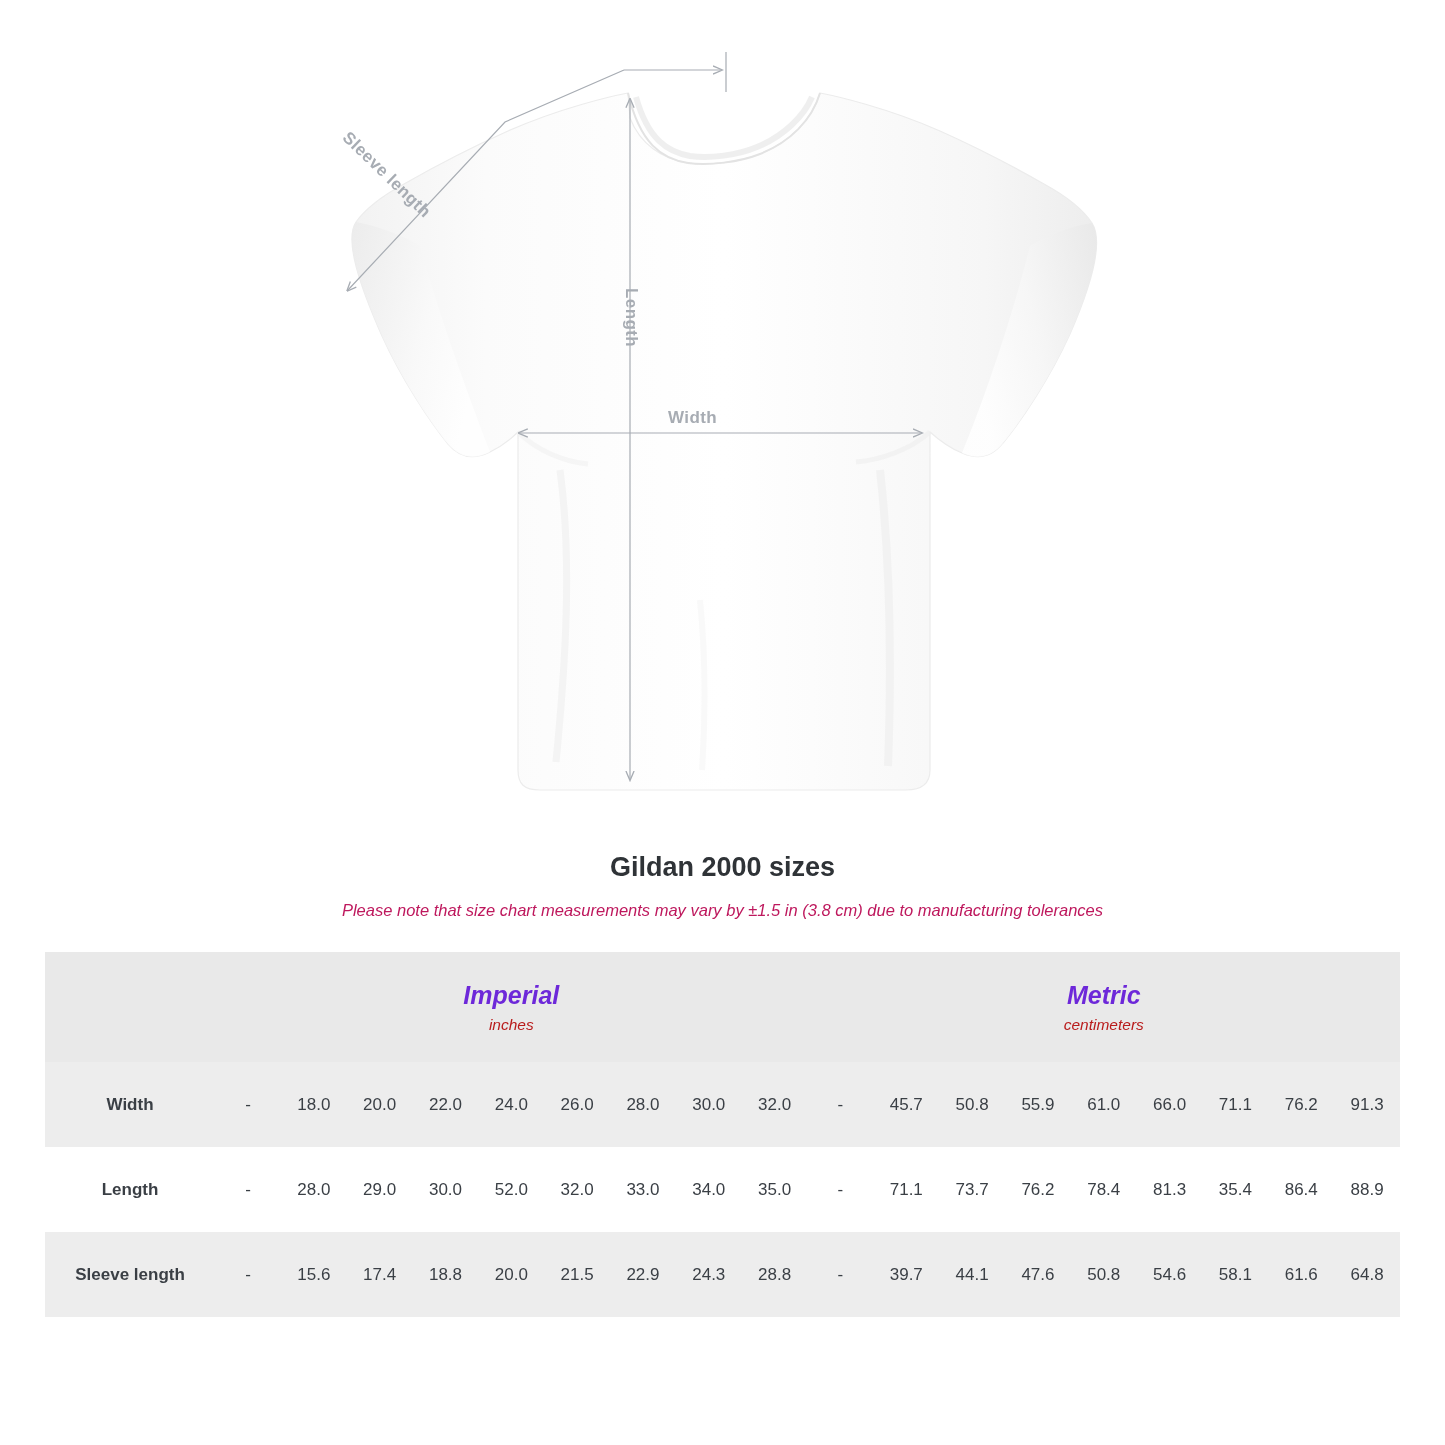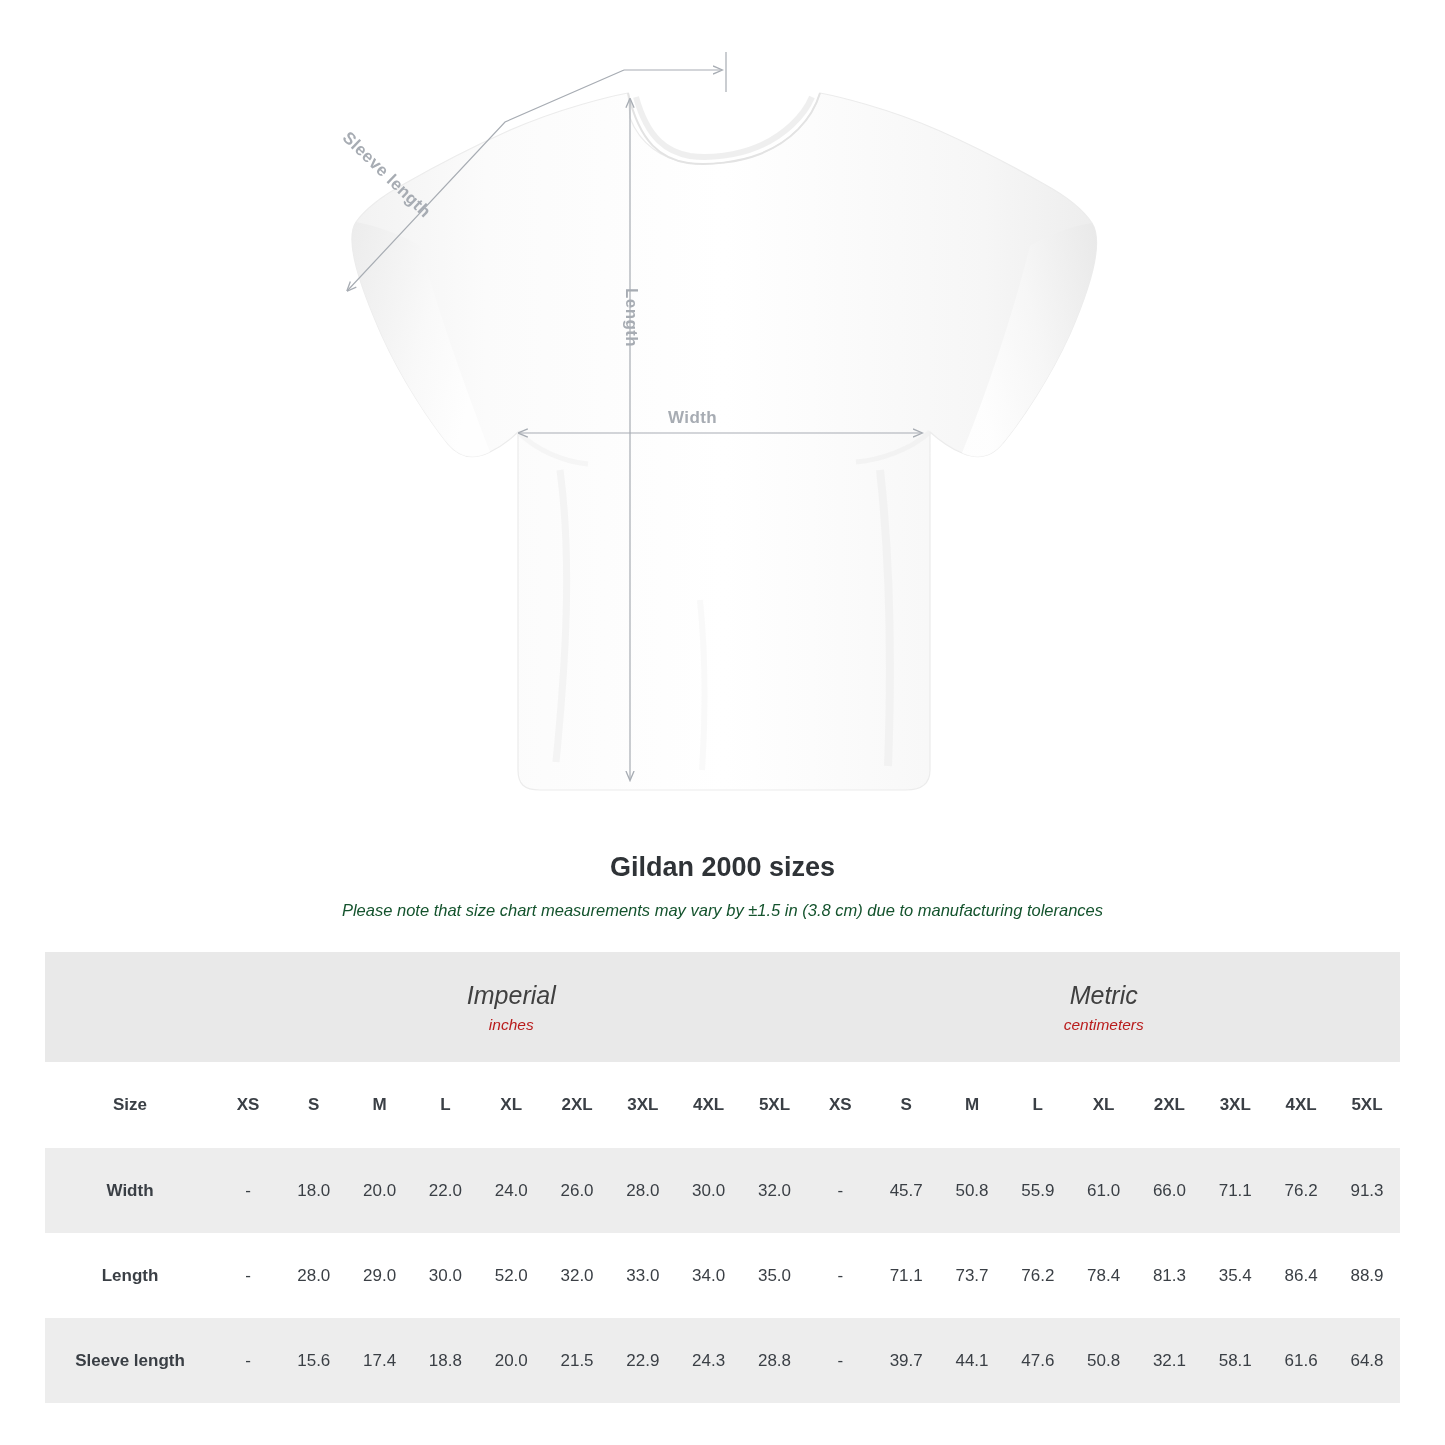--- a/index.html
+++ b/index.html
@@ -64,21 +64,21 @@
   }
   .chart-title {
     font-size: 27px;
     font-weight: bold;
     color: #2f3337;
     margin: 0;
   }
   .chart-note {
     font-size: 16.5px;
     font-style: italic;
-    color: #14532d;
+    color: #be185d;
     margin-top: 18px;
   }
 
   
   .table-wrap {
     margin: 32px 45px 0 45px;
     width: 1355px;
   }
   table.size-table {
     border-collapse: collapse;
@@ -92,22 +92,22 @@
     color: #3a3f45;
   }
   .unit-row td {
     background: #e9e9e9;
     height: 108px;
     vertical-align: middle;
   }
   .unit-sys {
     font-size: 25px;
     font-style: italic;
-    font-weight: normal;
-    color: #404040;
+    font-weight: bold;
+    color: #6d28d9;
     line-height: 1.2;
   }
   .unit-sub {
     font-size: 15.5px;
     font-style: italic;
     color: #b91c1c;
     margin-top: 6px;
   }
   .head-row td {
     background: #ffffff;
@@ -261,41 +261,20 @@
           <td colspan="9">
             <div class="unit-sys">Imperial</div>
             <div class="unit-sub">inches</div>
           </td>
           <td colspan="9">
             <div class="unit-sys">Metric</div>
             <div class="unit-sub">centimeters</div>
           </td>
         </tr>
 
-        <tr class="head-row">
-          <td>Size</td>
-          <td>XS</td>
-          <td>S</td>
-          <td>M</td>
-          <td>L</td>
-          <td>XL</td>
-          <td>2XL</td>
-          <td>3XL</td>
-          <td>4XL</td>
-          <td>5XL</td>
-          <td>XS</td>
-          <td>S</td>
-          <td>M</td>
-          <td>L</td>
-          <td>XL</td>
-          <td>2XL</td>
-          <td>3XL</td>
-          <td>4XL</td>
-          <td>5XL</td>
-        </tr>
 
         <tr class="body-row alt">
           <td class="row-label">Width</td>
           <td>-</td>
           <td>18.0</td>
           <td>20.0</td>
           <td>22.0</td>
           <td>24.0</td>
           <td>26.0</td>
           <td>28.0</td>
@@ -343,21 +322,21 @@
           <td>20.0</td>
           <td>21.5</td>
           <td>22.9</td>
           <td>24.3</td>
           <td>28.8</td>
           <td>-</td>
           <td>39.7</td>
           <td>44.1</td>
           <td>47.6</td>
           <td>50.8</td>
-          <td>32.1</td>
+          <td>54.6</td>
           <td>58.1</td>
           <td>61.6</td>
           <td>64.8</td>
         </tr>
       </tbody>
     </table>
   </div>
 
 </div>
 

